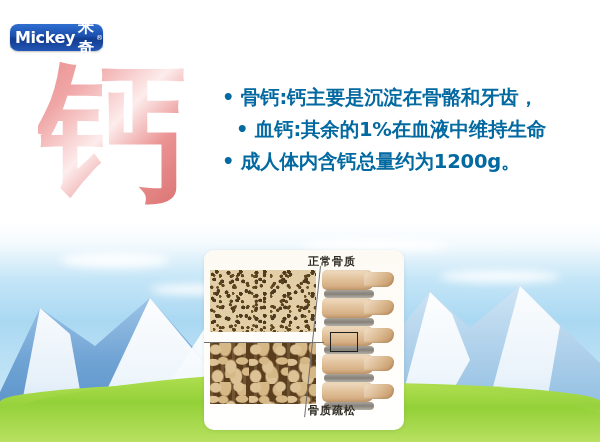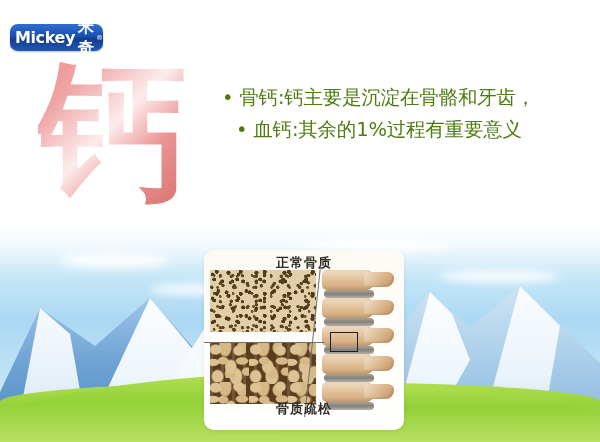--- a/index.html
+++ b/index.html
@@ -135,25 +135,25 @@
   }
 
   
   .bullets {
     position: absolute;
     left: 222px;
     top: 82px;
     width: 368px;
   }
   .bullet-line {
-    color: #4d7c0f;
+    color: #0369a1;
     font-size: 19.5px;
     line-height: 32px;
     font-family: "DejaVu Sans", "Liberation Sans", sans-serif;
-    font-weight: normal;
+    font-weight: bold;
     text-shadow: 1px 1px 0 rgba(255,255,255,0.85);
     letter-spacing: -0.2px;
   }
   .bullet-line.indent { text-indent: 14px; }
 
   
   .illus {
     position: absolute;
     left: 204px;
     top: 250px;
@@ -161,25 +161,26 @@
     height: 180px;
     background: linear-gradient(to bottom, #fdfaf4 0%, #fffefb 70%, #ffffff 100%);
     border-radius: 10px;
     overflow: hidden;
     box-shadow: 0 1px 4px rgba(0,0,0,0.08);
   }
   .illus-caption {
     position: absolute;
     width: 100%;
     text-align: center;
-    font-size: 13px;
+    font-size: 11px;
     font-weight: bold;
     color: #2d2a22;
     font-family: "DejaVu Sans", "Liberation Serif", serif;
     letter-spacing: 1px;
+    padding-left: 28px;
   }
   .caption-top { top: 4px; }
   .caption-bottom { bottom: 12px; }
 
   .bone-panel {
     position: absolute;
     left: 6px;
     width: 106px;
     height: 62px;
     overflow: hidden;
@@ -333,21 +334,22 @@
   <div class="logo-badge">
     <span class="logo-en">Mickey</span>
     <span class="logo-cn">米奇</span>
     <span class="logo-r">®</span>
   </div>
 
   <div class="big-char">钙</div>
 
   <div class="bullets">
     <div class="bullet-line">• 骨钙:钙主要是沉淀在骨骼和牙齿，</div>
-    <div class="bullet-line indent">• 血钙:其余的1%过程有重要意义</div>
+    <div class="bullet-line indent">• 血钙:其余的1%在血液中维持生命</div>
+    <div class="bullet-line">• 成人体内含钙总量约为1200g。</div>
   </div>
 
   <div class="illus">
 
     <div class="illus-caption caption-top">正常骨质</div>
 
     <div class="bone-panel bone-normal"></div>
     <div class="bone-panel bone-porous"></div>
 
     <div class="spine">

